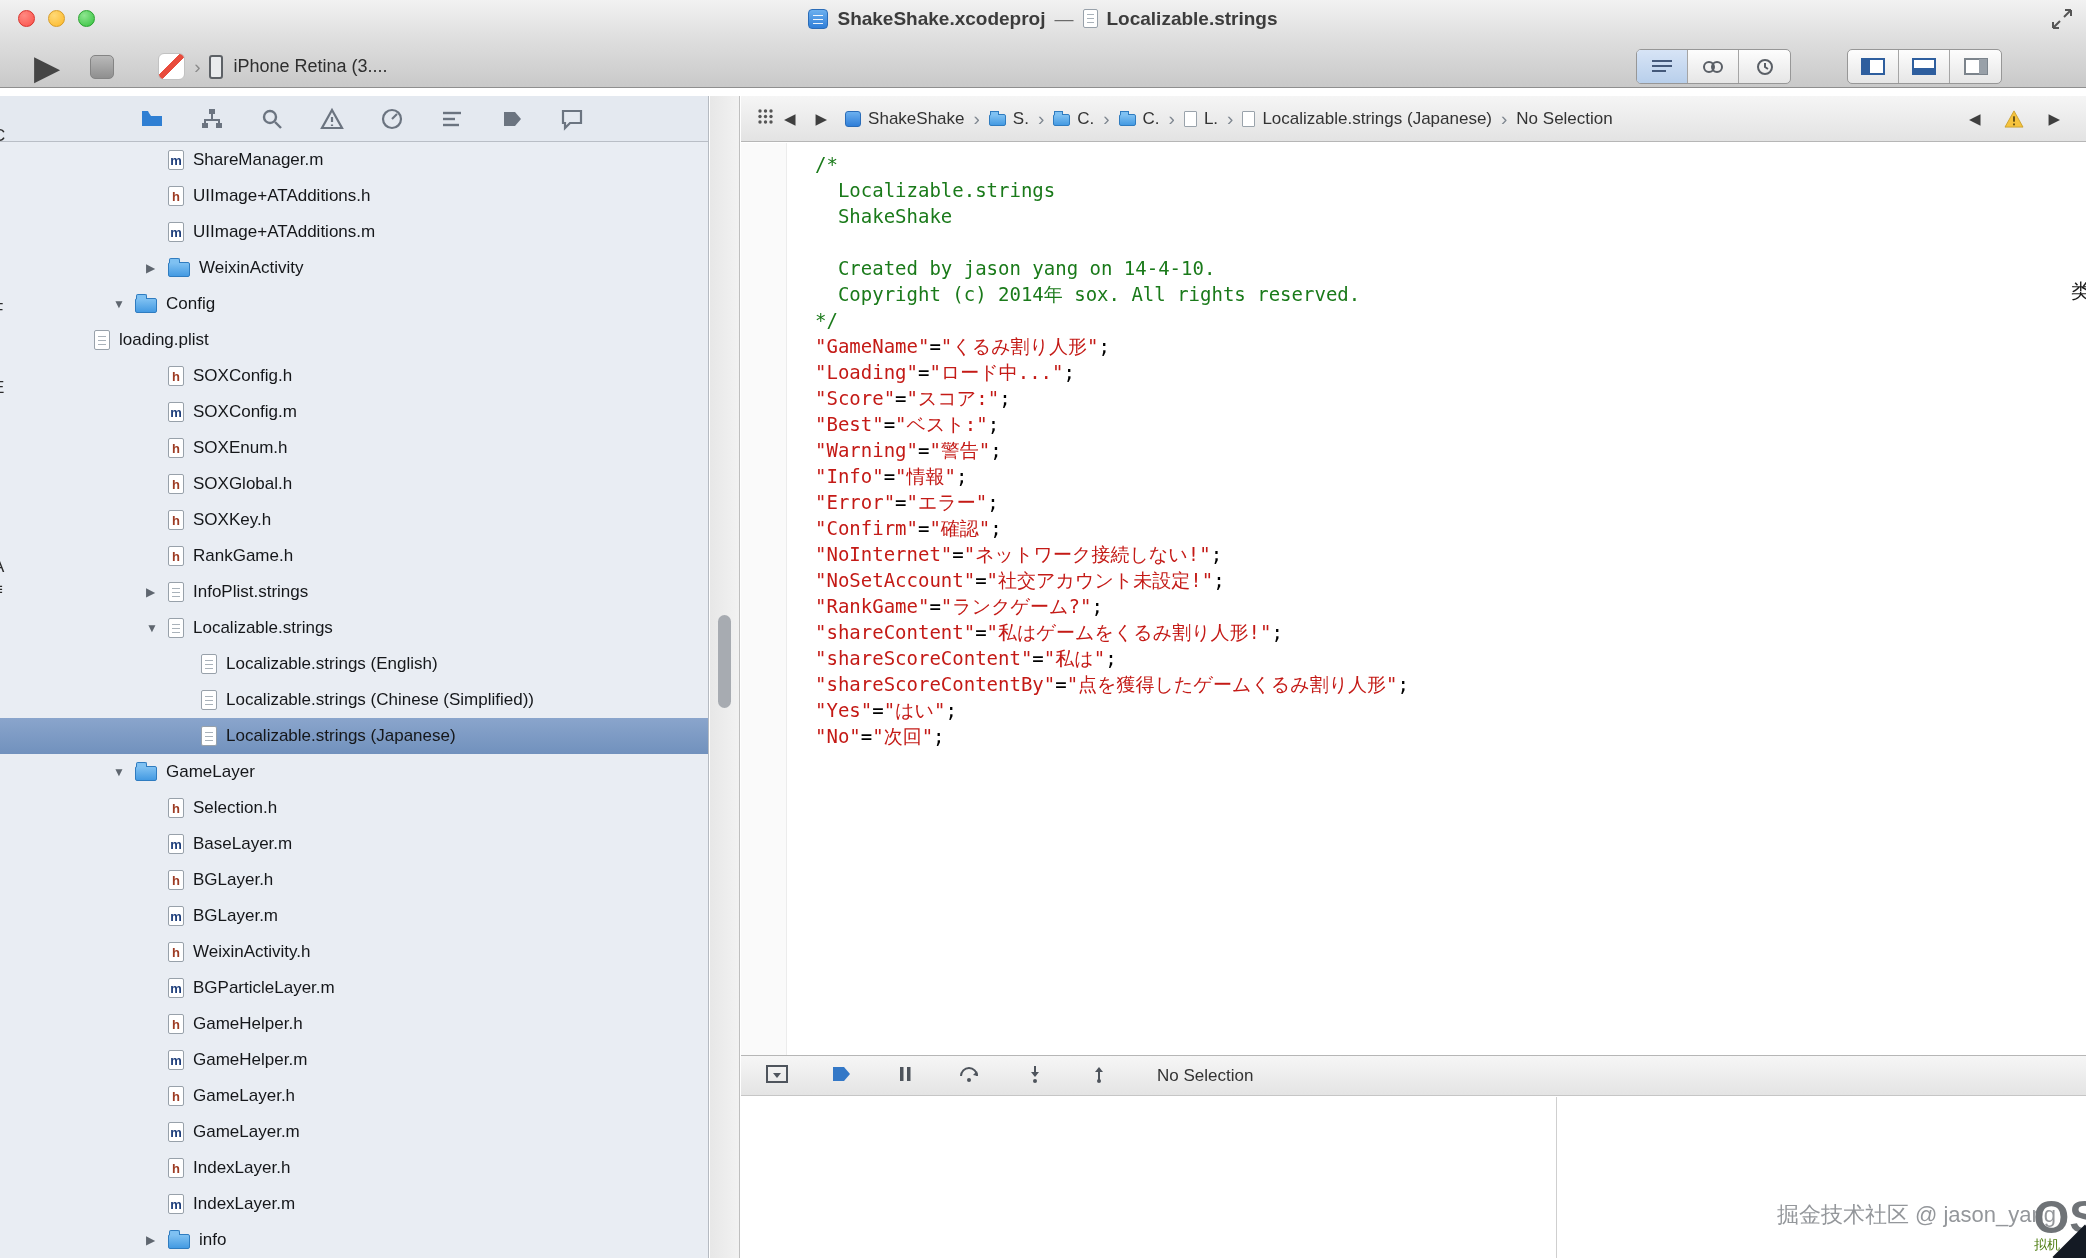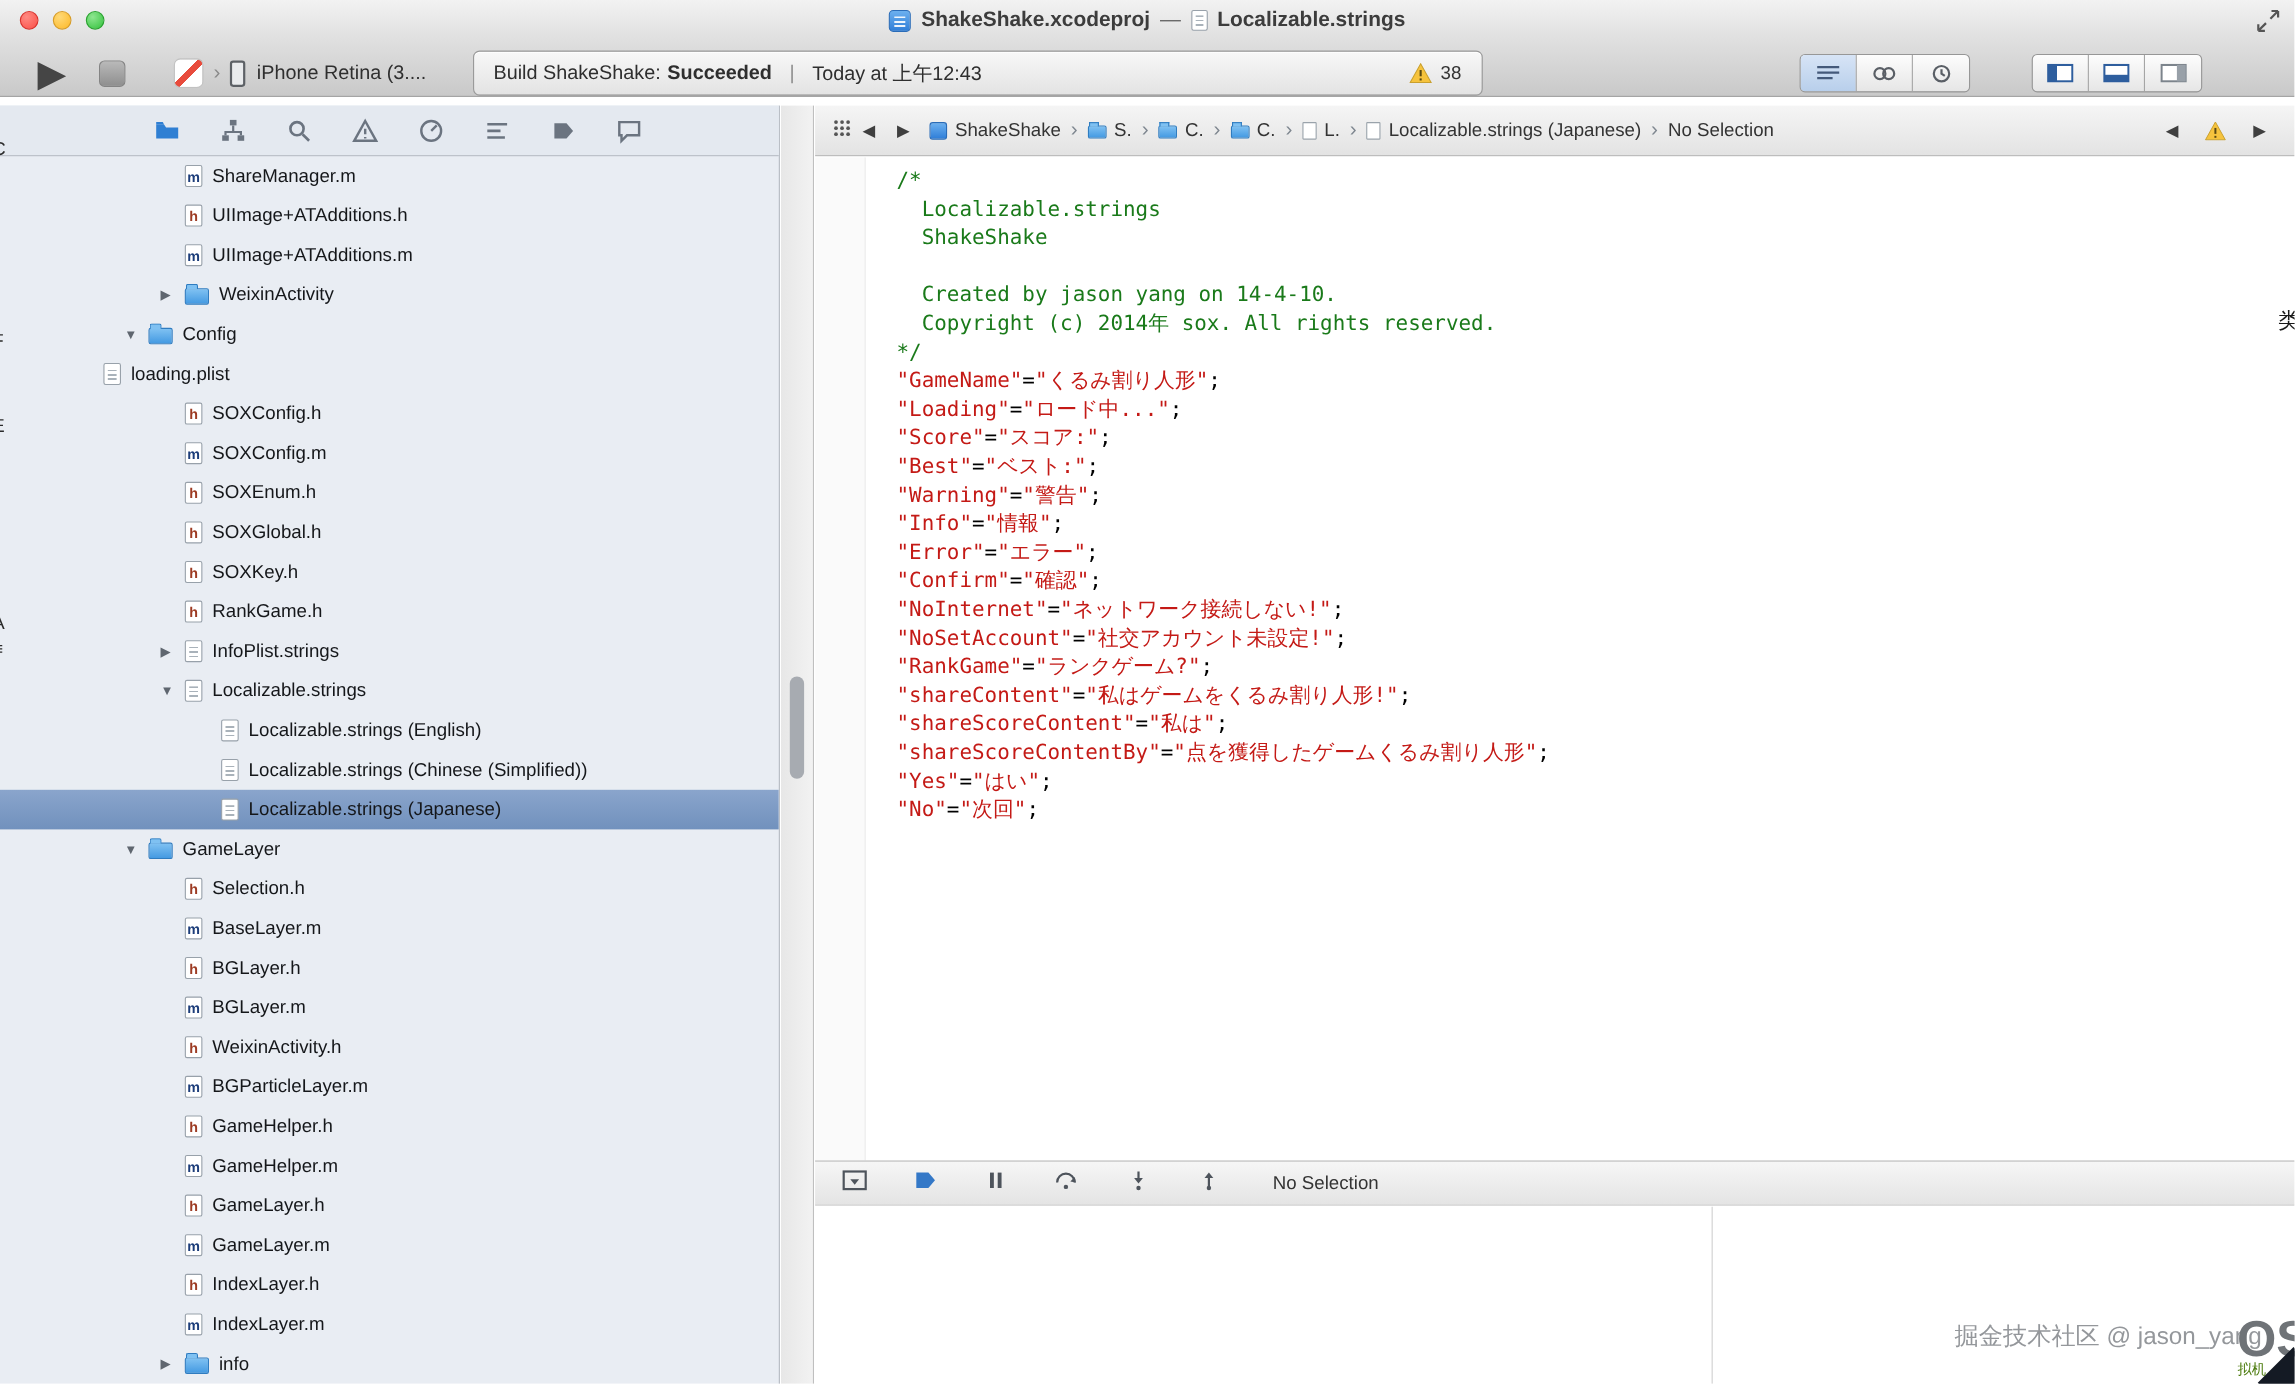--- a/index.html
+++ b/index.html
@@ -138,34 +138,20 @@
 
   <div class="toolbar">
     <span class="btn-play">▶</span>
     <span class="btn-stop"></span>
     <span class="scheme">
       <span class="scheme-badge"></span>
       <span class="chev">›</span>
       <span class="phone"></span>
       <span class="scheme-label">iPhone Retina (3....</span>
     </span>
-    <div class="status-box">
-      <span>Build ShakeShake:</span>
-      <span class="status-result">Succeeded</span>
-      <span class="status-div">|</span>
-      <span>Today at 上午12:43</span>
-      <span class="status-right">
-        <svg width="21" height="19" viewBox="0 0 22 20">
-            <path d="M11 1 L21 19 H1 Z" fill="#f6c33d" stroke="#c9a02e"></path>
-            <rect x="10" y="7" width="2" height="6" fill="#5c4a12"></rect>
-            <rect x="10" y="15" width="2" height="2" fill="#5c4a12"></rect>
-          </svg>
-        <span>38</span>
-      </span>
-    </div>
     <span class="sp"></span>
     <div class="seg">
       <span class="seg-cell sel">
         <svg width="24" height="18" viewBox="0 0 24 18">
             <g stroke="#44597a" stroke-width="2">
               <line x1="2" y1="3" x2="22" y2="3"></line>
               <line x1="2" y1="8" x2="22" y2="8"></line>
               <line x1="2" y1="13" x2="16" y2="13"></line>
             </g>
           </svg>

